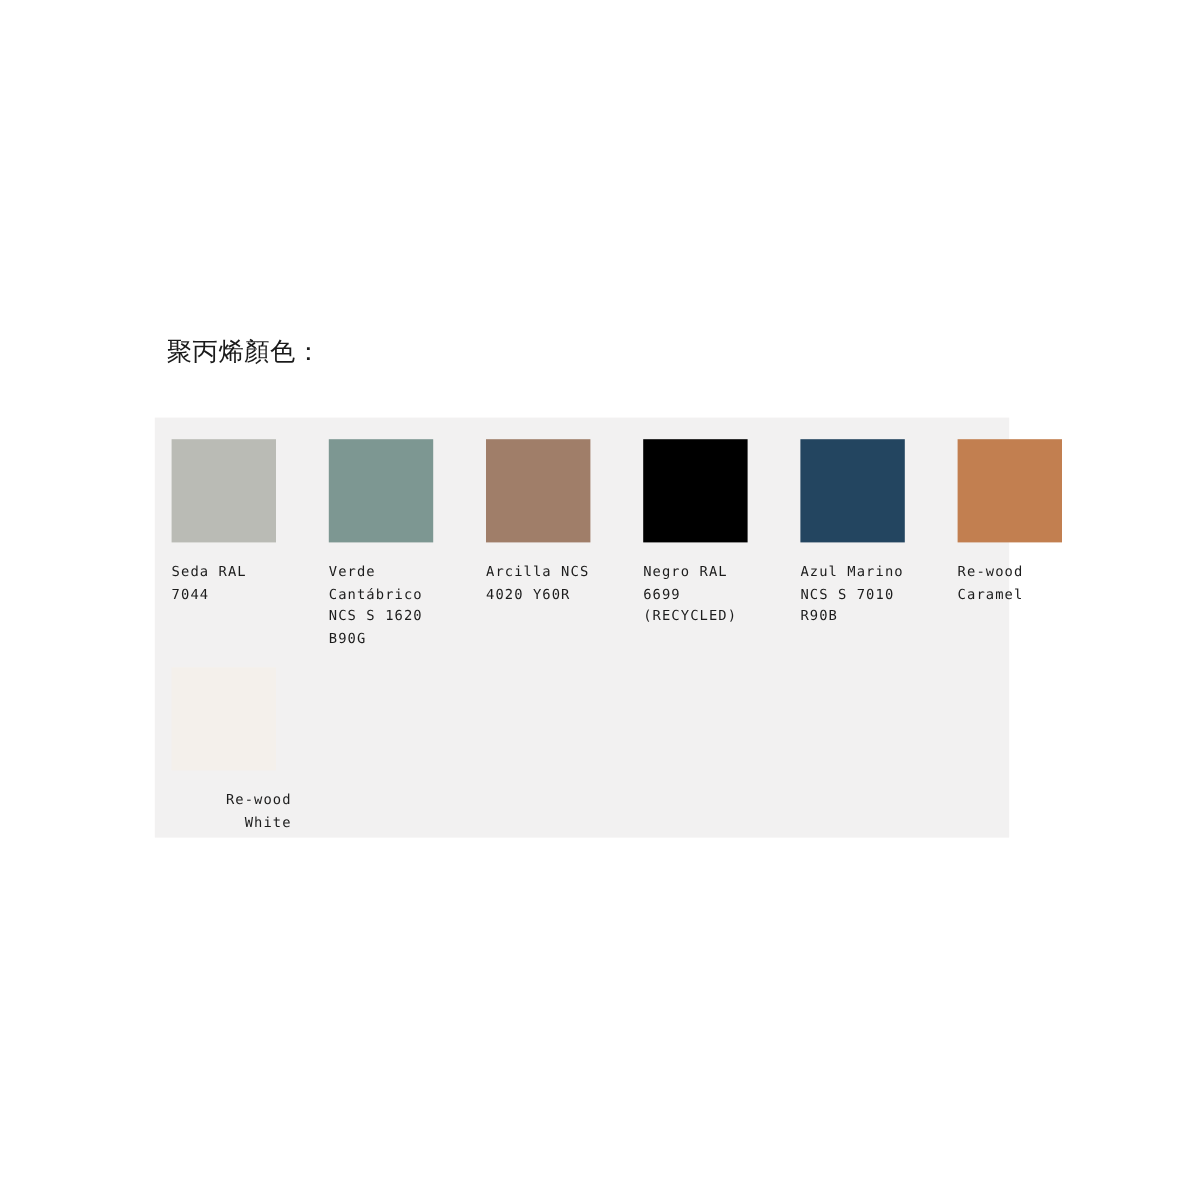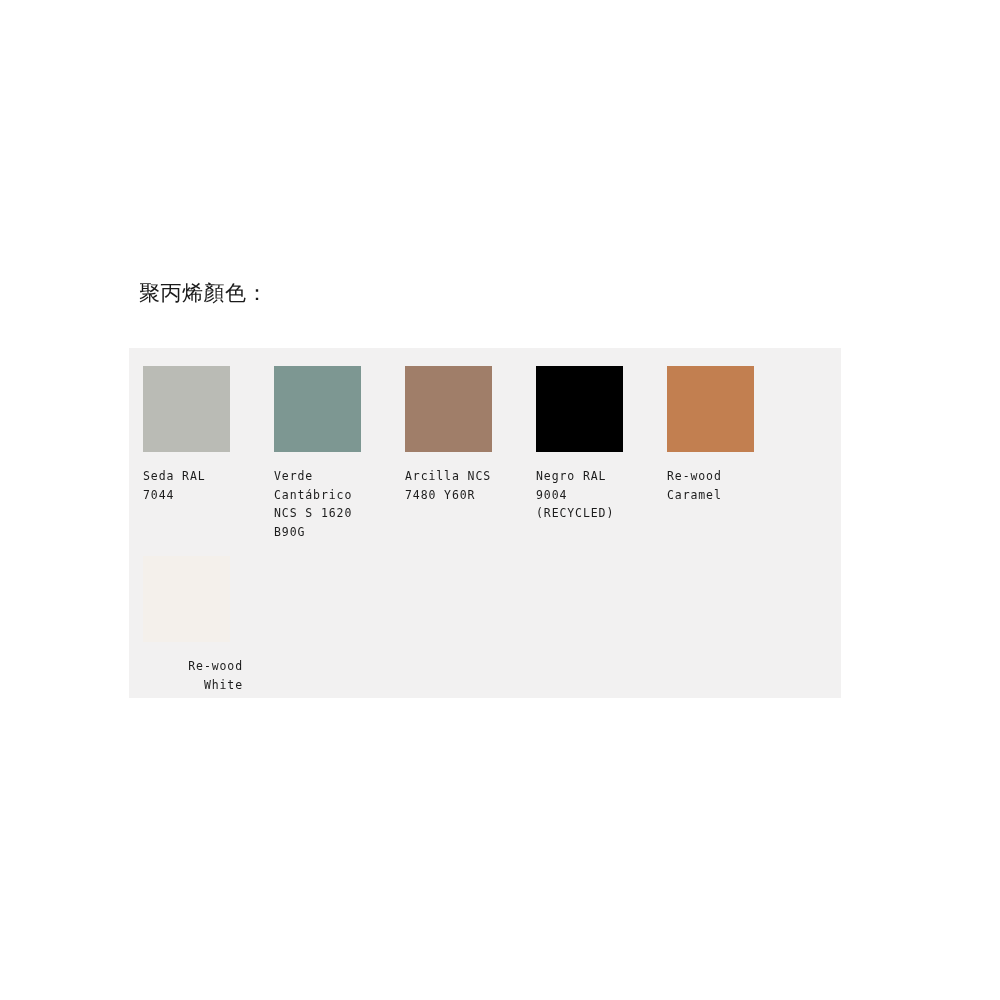--- a/index.html
+++ b/index.html
@@ -100,28 +100,32 @@
         <span class="swatch-label">Seda RAL 7044</span>
       </div>
 
       <div class="swatch-cell">
         <span class="swatch-chip" style="background:#7d9792;"></span>
         <span class="swatch-label">Verde Cantábrico NCS S 1620 B90G</span>
       </div>
 
       <div class="swatch-cell">
         <span class="swatch-chip" style="background:#a07e69;"></span>
-        <span class="swatch-label">Arcilla NCS 7480 Y60R</span>
+        <span class="swatch-label">Arcilla NCS 4020 Y60R</span>
       </div>
 
       <div class="swatch-cell">
         <span class="swatch-chip" style="background:#000000;"></span>
-        <span class="swatch-label">Negro RAL 9004 (RECYCLED)</span>
+        <span class="swatch-label">Negro RAL 6699 (RECYCLED)</span>
       </div>
 
+      <div class="swatch-cell">
+        <span class="swatch-chip" style="background:#234560;"></span>
+        <span class="swatch-label">Azul Marino NCS S 7010 R90B</span>
+      </div>
 
       <div class="swatch-cell">
         <span class="swatch-chip" style="background:#c27f50;"></span>
         <span class="swatch-label">Re-wood Caramel</span>
       </div>
 
     </div>
 
     <div class="swatch-row" id="swatch-row-2">
 

